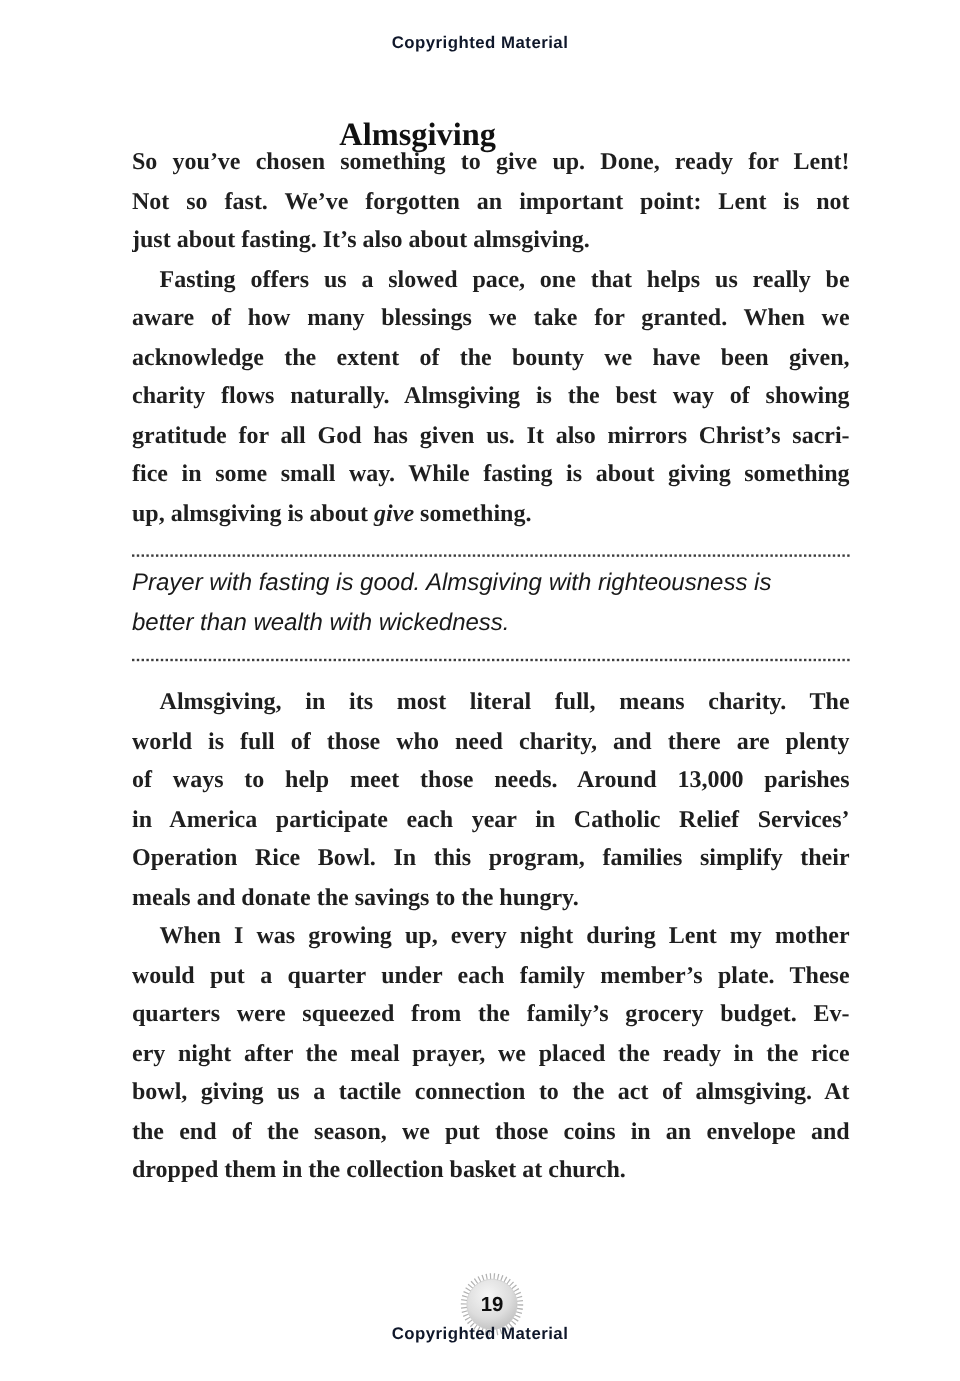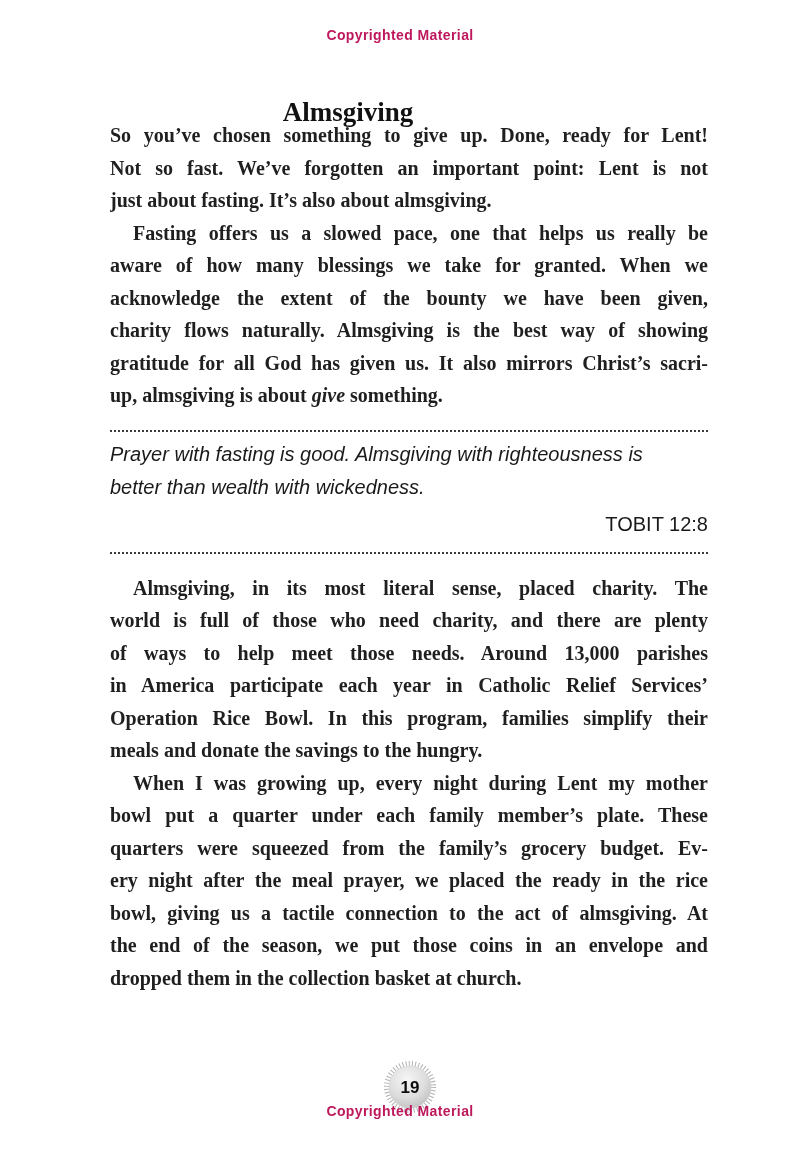--- a/index.html
+++ b/index.html
@@ -12,21 +12,21 @@
     font-family: "Liberation Serif", serif;
   }
   .copyright {
     position: absolute;
     left: 0; width: 800px;
     text-align: center;
     font-family: "Liberation Sans", sans-serif;
     font-weight: bold;
     font-size: 14px;
     letter-spacing: 0.4px;
-    color: #be185d;
+    color: #0f172a;
   }
   .copyright.top { top: 27px; }
   .copyright.bottom { top: 1103px; z-index: 3; }
   .page-title {
     position: absolute;
     top: 79px; left: 0; width: 696px;
     text-align: center;
     font-family: "Liberation Serif", serif;
     font-weight: bold;
     font-size: 27px;
@@ -102,42 +102,42 @@
         <div class="bline just">So you’ve chosen something to give up. Done, ready for Lent!</div>
         <div class="bline just">Not so fast. We’ve forgotten an important point: Lent is not</div>
         <div class="bline last">just about fasting. It’s also about almsgiving.</div>
       </div>
       <div class="para">
         <div class="bline just indent">Fasting offers us a slowed pace, one that helps us really be</div>
         <div class="bline just">aware of how many blessings we take for granted. When we</div>
         <div class="bline just">acknowledge the extent of the bounty we have been given,</div>
         <div class="bline just">charity flows naturally. Almsgiving is the best way of showing</div>
         <div class="bline just">gratitude for all God has given us. It also mirrors Christ’s sacri-</div>
+        <div class="bline just">fice in some small way. While fasting is about giving something</div>
         <div class="bline last"><span>up, almsgiving is about </span><em>give</em><span> something.</span></div>
       </div>
       <div class="quote-block">
         <div class="dotted-rule"></div>
         <div class="quote-inner">
           <div class="qline">Prayer with fasting is good. Almsgiving with righteousness is</div>
           <div class="qline">better than wealth with wickedness.</div>
-          <div class="q-attr">TOBIT 12:8</div>
         </div>
         <div class="dotted-rule"></div>
       </div>
       <div class="para">
-        <div class="bline just indent">Almsgiving, in its most literal sense, placed charity. The</div>
+        <div class="bline just indent">Almsgiving, in its most literal full, means charity. The</div>
         <div class="bline just">world is full of those who need charity, and there are plenty</div>
         <div class="bline just">of ways to help meet those needs. Around 13,000 parishes</div>
         <div class="bline just">in America participate each year in Catholic Relief Services’</div>
         <div class="bline just">Operation Rice Bowl. In this program, families simplify their</div>
         <div class="bline last">meals and donate the savings to the hungry.</div>
       </div>
       <div class="para">
         <div class="bline just indent">When I was growing up, every night during Lent my mother</div>
-        <div class="bline just">bowl put a quarter under each family member’s plate. These</div>
+        <div class="bline just">would put a quarter under each family member’s plate. These</div>
         <div class="bline just">quarters were squeezed from the family’s grocery budget. Ev-</div>
         <div class="bline just">ery night after the meal prayer, we placed the ready in the rice</div>
         <div class="bline just">bowl, giving us a tactile connection to the act of almsgiving. At</div>
         <div class="bline just">the end of the season, we put those coins in an envelope and</div>
         <div class="bline last">dropped them in the collection basket at church.</div>
       </div>
     </div>
 
   <svg class="page-seal" viewBox="0 0 56 56" xmlns="http://www.w3.org/2000/svg">
     <defs>

